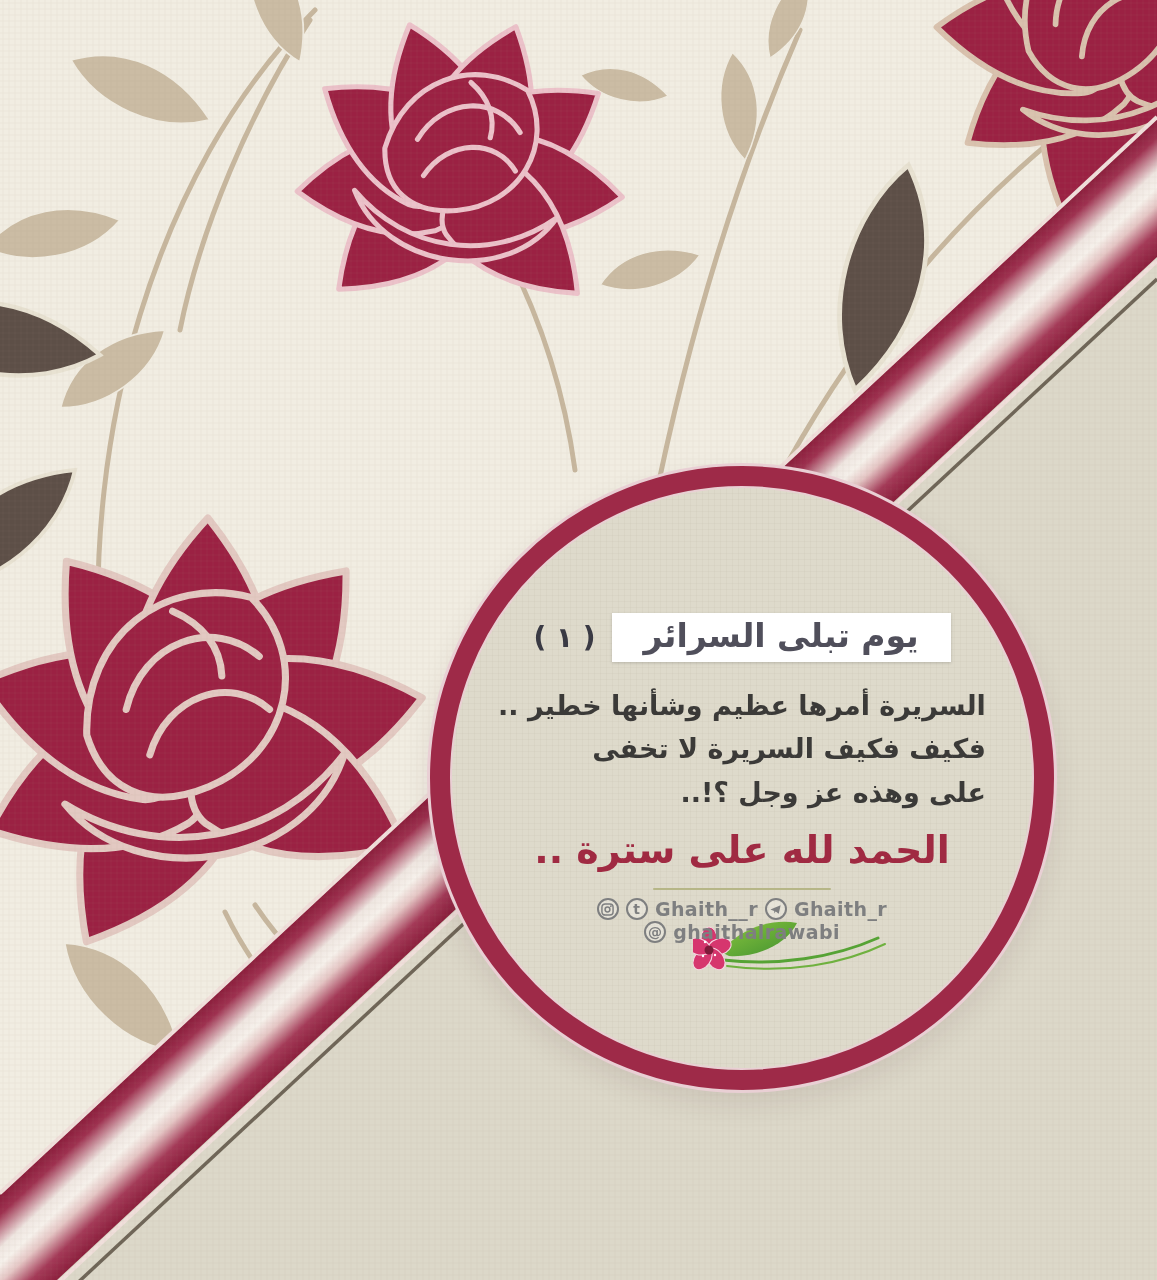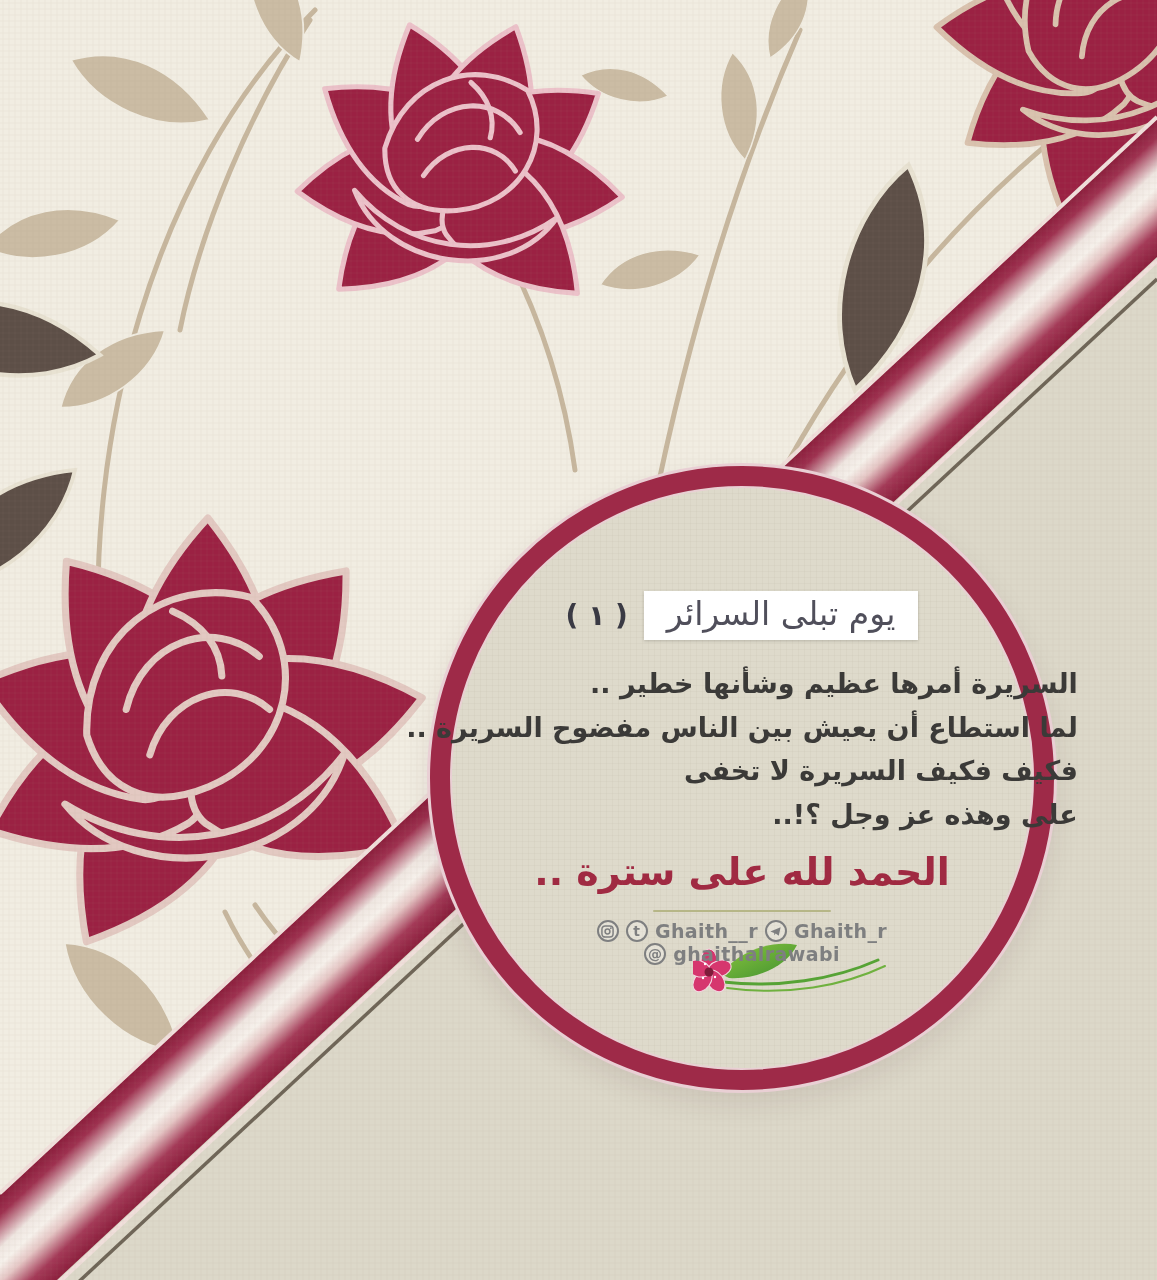--- a/index.html
+++ b/index.html
@@ -26,22 +26,22 @@
       repeating-linear-gradient(90deg, rgba(146,136,114,0.06) 0 1px, transparent 1px 6px),
       #DEDACB;
     box-shadow:0 0 0 3px #E9CFD4, 0 12px 30px rgba(60,20,30,0.10),
                inset 0 0 0 2px #E9CFD4;
     display:flex;flex-direction:column;align-items:center;justify-content:center;
   }
   .badge-inner{width:560px;display:flex;flex-direction:column;align-items:center;}
 
   .title-row{direction:rtl;display:flex;align-items:center;gap:16px;margin-bottom:22px;}
   .title-box{
-    background:#FFFFFF;color:#504F5B;font-weight:normal;font-size:33px;
-    padding:3px 23px 7px;box-shadow:0 1px 3px rgba(0,0,0,0.18);white-space:nowrap;
+    background:#FFFFFF;color:#504F5B;font-weight:bold;font-size:33px;
+    padding:3px 32px 7px;box-shadow:0 1px 3px rgba(0,0,0,0.18);white-space:nowrap;
   }
   .title-num{color:#3A3A44;font-size:28px;font-weight:bold;letter-spacing:3px;white-space:nowrap;}
 
   .body-text{
     direction:rtl;text-align:center;color:#3B3A38;
     font-size:27px;font-weight:bold;line-height:1.62;
   }
   .body-text .bline{white-space:nowrap;text-align:right;}
   .highlight{
     color:#A02A42;font-size:38px;font-weight:bold;line-height:1.25;
@@ -162,21 +162,20 @@
   <div class="badge">
     <div class="badge-inner">
 
       <div class="title-row">
         <span class="title-box">يوم تبلى السرائر</span>
         <span class="title-num">( ١ )</span>
       </div>
 
       <div class="body-text">
         <div class="bline">السريرة أمرها عظيم وشأنها خطير ..</div>
-        <div class="bline">لما استطاع أن يعيش بين الناس مفضوح السريرة ..</div>
         <div class="bline">فكيف فكيف السريرة لا تخفى</div>
         <div class="bline">على وهذه عز وجل ؟!..</div>
       </div>
 
       <div class="highlight">الحمد لله على سترة ..</div>
 
       <div class="sep"></div>
 
       <div class="social">
 

